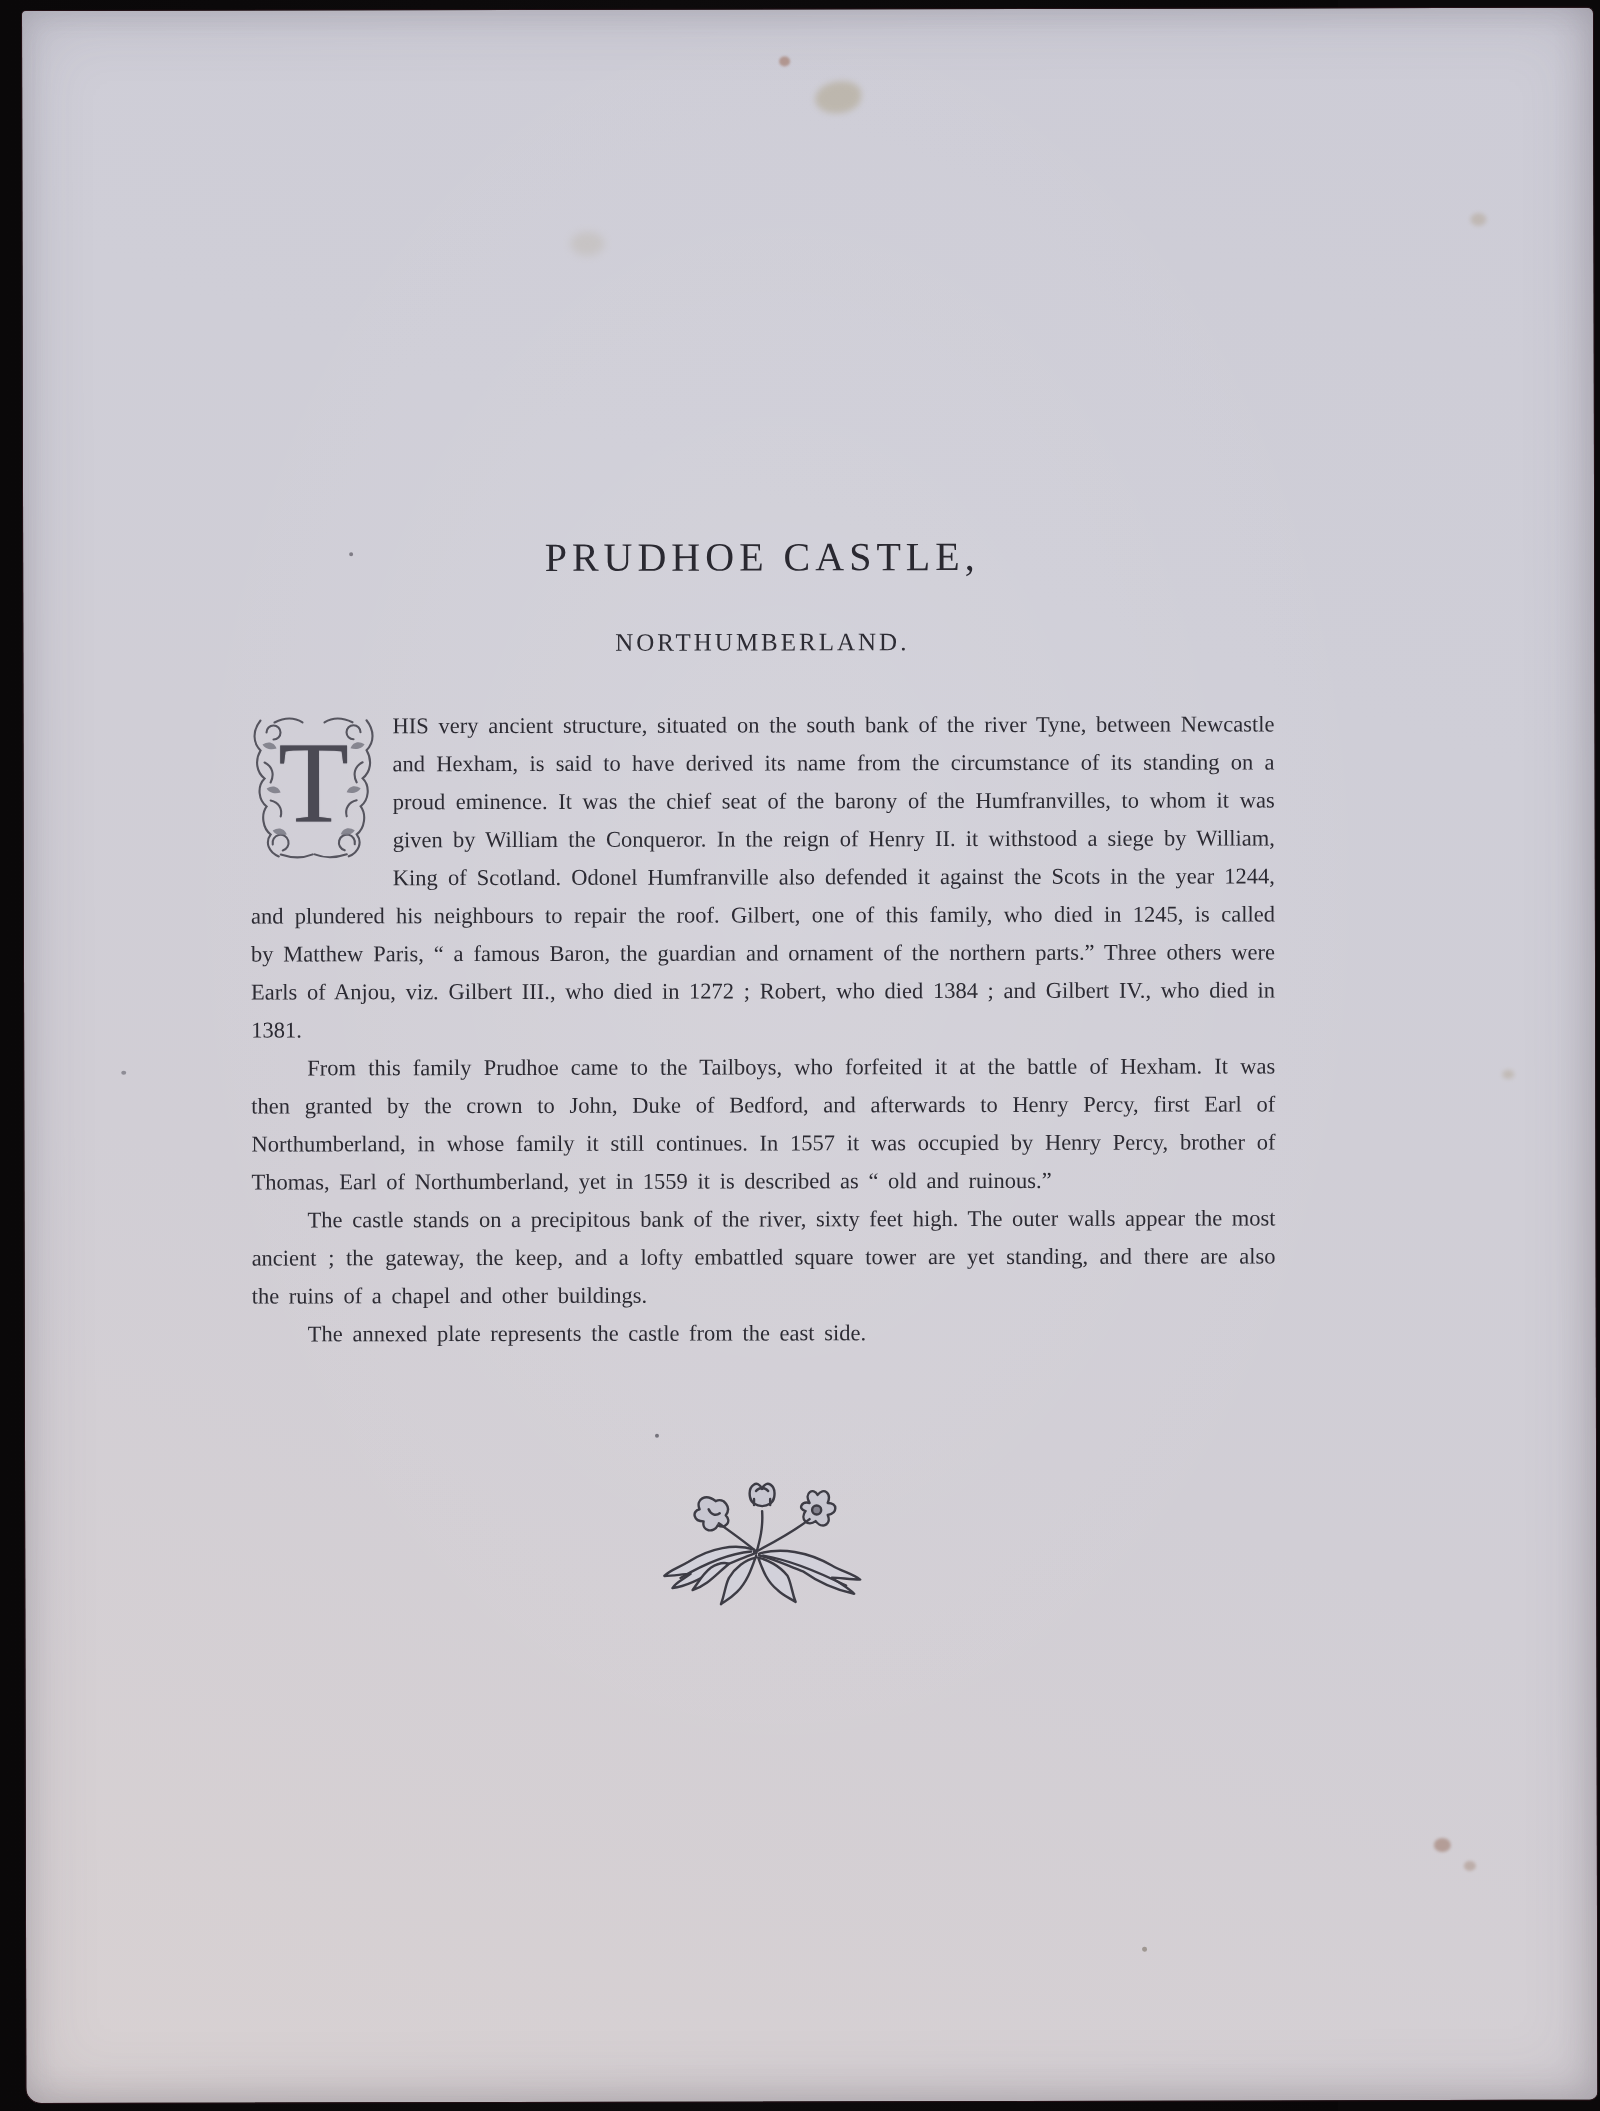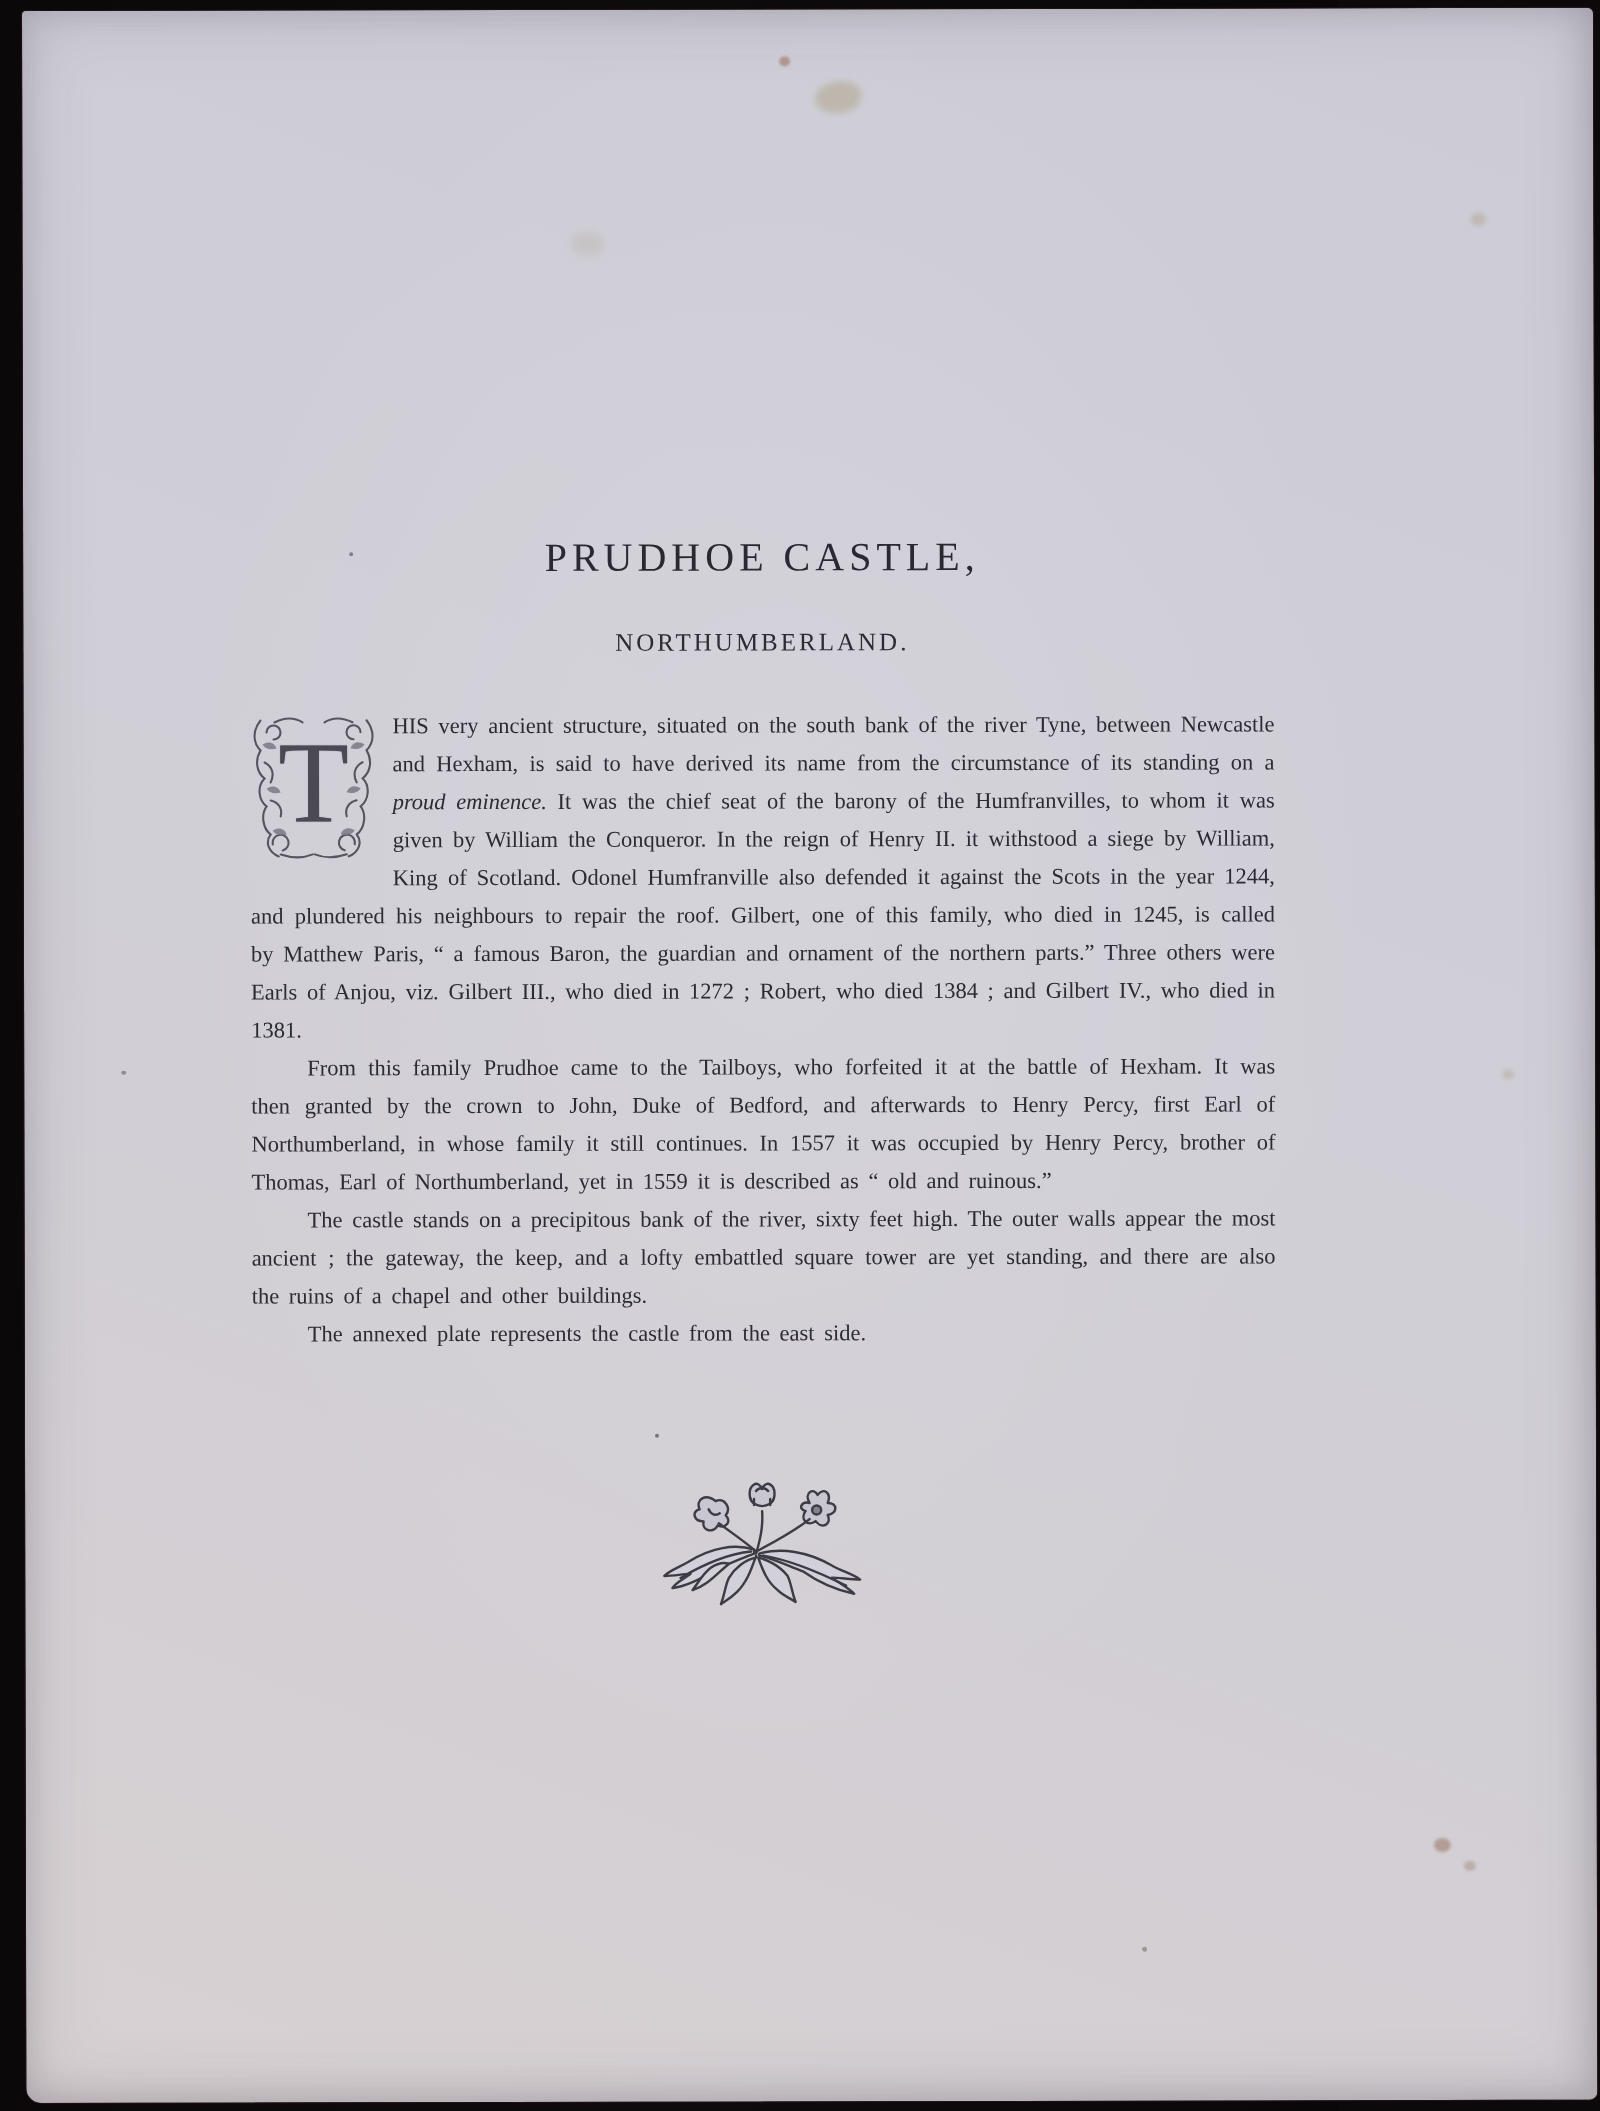--- a/index.html
+++ b/index.html
@@ -71,21 +71,21 @@
   .dropcap svg { position: absolute; inset: 0; width: 100%; height: 100%; }
   .dropcap .initial {
     position: absolute;
     left: 50%; top: 47%;
     transform: translate(-50%, -50%);
     font-size: 116px;
     line-height: 1;
     color: #4b4a54;
     text-shadow: 0 0 1px rgba(60,58,70,0.6);
   }
-  .italic { font-style: italic; }
+  .italic { }
   .ornament {
     margin: 124px auto 0 auto;
     width: 212px; height: 132px;
   }
   .ornament svg { width: 100%; height: 100%; }
   .spot { position: absolute; border-radius: 50%; pointer-events: none; }
   .speck { position: absolute; border-radius: 50%; pointer-events: none; }
 </style>
 </head>
 <body>

